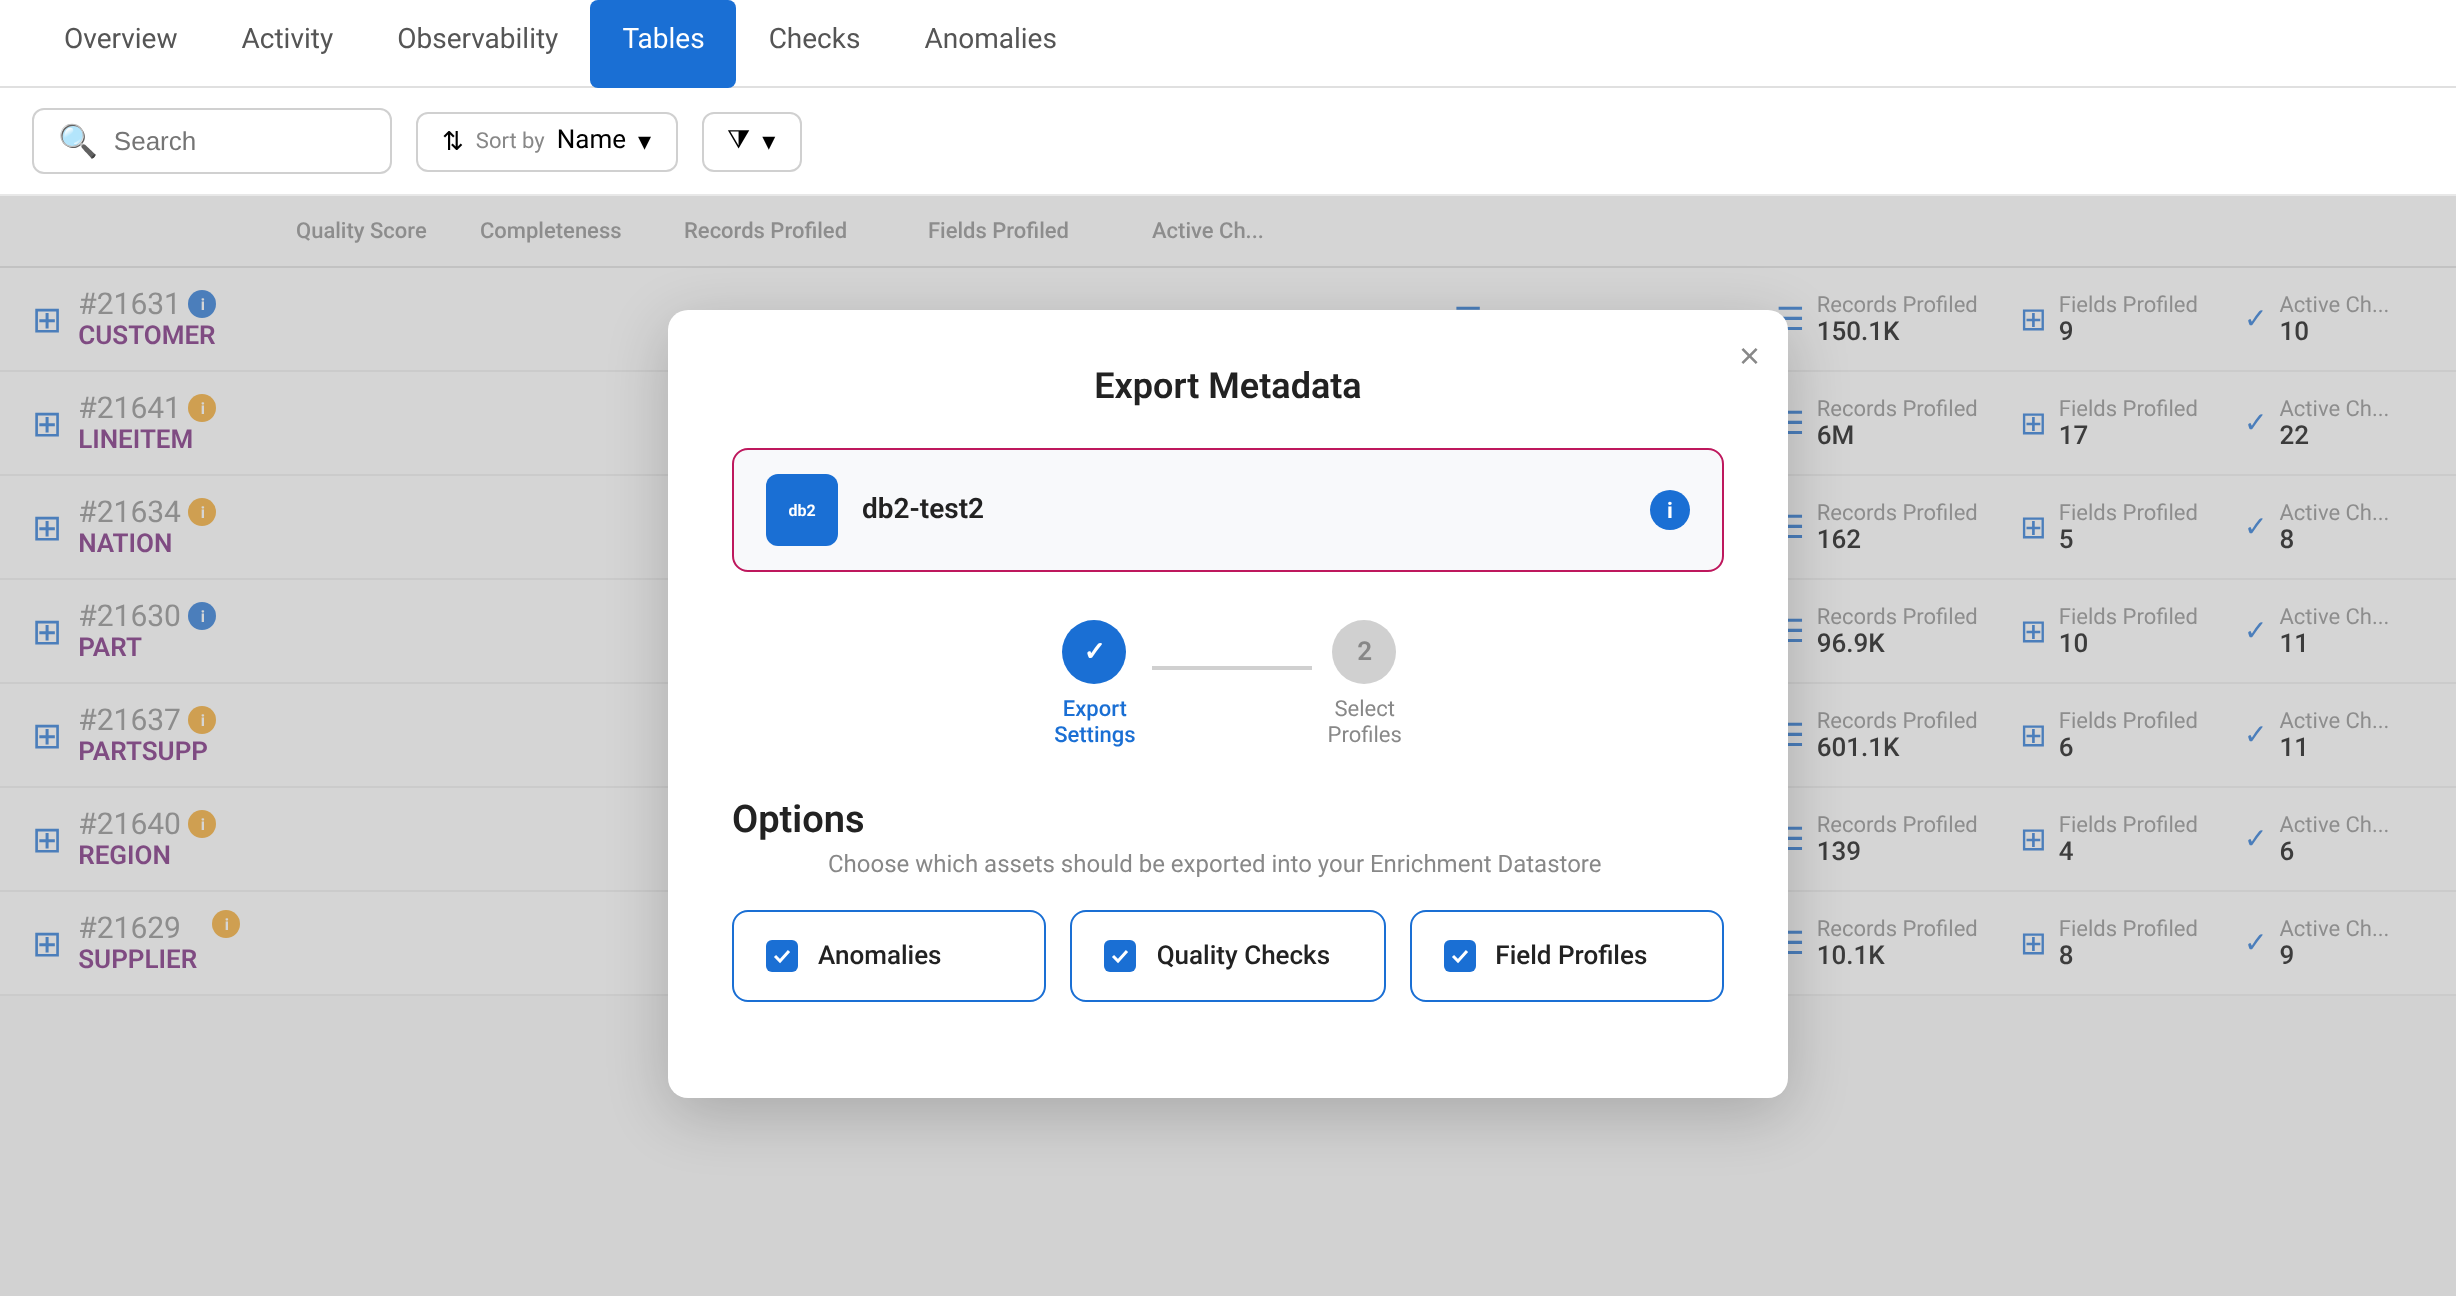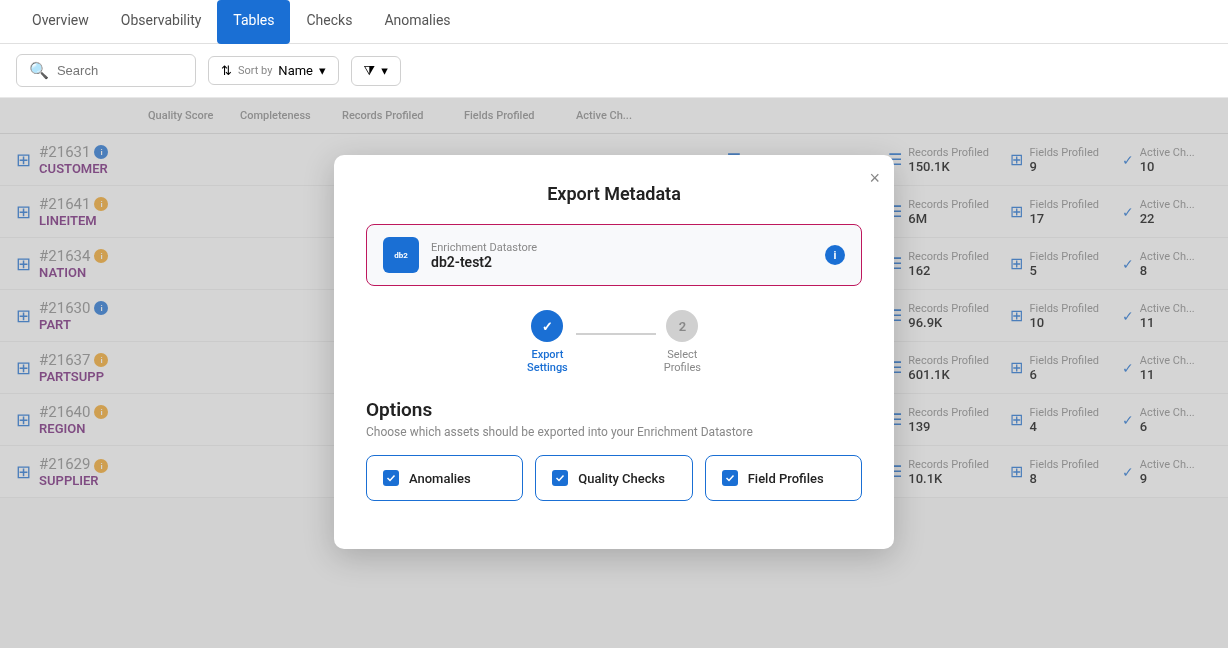--- a/index.html
+++ b/index.html
@@ -103,21 +103,21 @@
       justify-content: center; font-size: 13px; font-weight: 600;
     }
     .step-circle.active-step { background: #1a6fd4; color: #fff; }
     .step-circle.inactive-step { background: #d0d0d0; color: #888; }
     .step-label { font-size: 11px; color: #888; text-align: center; }
     .step-label.active-label { color: #1a6fd4; font-weight: 500; }
     .step-line { width: 80px; height: 2px; background: #d0d0d0; margin: 0 8px; margin-bottom: 16px; }
 
     
     .options-title { font-size: 19px; font-weight: 600; color: #222; margin-bottom: 4px; }
-    .options-desc { font-size: 12px; color: #888; margin-bottom: 16px; }
+    .options-desc { font-size: 12px; color: #888; margin-bottom: 16px; margin-left: 48px; }
     .checkboxes-row { display: flex; gap: 12px; margin-bottom: 24px; }
     .checkbox-card {
       flex: 1; border: 1.5px solid #1a6fd4; border-radius: 8px; padding: 14px 16px;
       display: flex; align-items: center; gap: 10px; cursor: pointer;
     }
     .custom-checkbox {
       width: 16px; height: 16px; background: #1a6fd4; border-radius: 3px;
       display: flex; align-items: center; justify-content: center; flex-shrink: 0;
     }
     .custom-checkbox svg { width: 10px; height: 10px; }
@@ -127,20 +127,21 @@
     .modal-footer { display: flex; justify-content: flex-end; align-items: center; gap: 12px; }
     .btn-cancel { background: none; border: none; font-size: 14px; color: #555; cursor: pointer; }
     .btn-next { background: #1a6fd4; color: #fff; border: none; border-radius: 6px; padding: 10px 24px; font-size: 14px; font-weight: 500; cursor: pointer; }
     .row-left { display: flex; align-items: center; gap: 8px; min-width: 120px; }
   </style>
 </head>
 <body>
 
 <div class="top-nav">
   <div class="nav-item">Overview</div>
+  <div class="nav-item">Activity</div>
   <div class="nav-item">Observability</div>
   <div class="nav-item active">Tables</div>
   <div class="nav-item">Checks</div>
   <div class="nav-item">Anomalies</div>
 </div>
 
 <div class="toolbar">
   <div class="search-box">
     <span>🔍</span>
     <input type="text" placeholder="Search" style="">
@@ -431,21 +432,21 @@
             <div style="font-size:11px;color:#888;">Active Ch...</div>
             <div style="font-size:13px;font-weight:500;">6</div>
           </div>
         </div>
       </div>
     </div>
         <div class="table-row">
       <div class="row-left">
         <span style="color:#1a6fd4;font-size:18px;">⊞</span>
         <div>
-          <div style="display:flex;align-items:flex-end;gap:4px;">
+          <div style="display:flex;align-items:flex-start;gap:16px;">
             <span class="table-id">#21629</span>
             <span style="width:14px;height:14px;border-radius:50%;background:#f5a623;color:#fff;font-size:8px;display:inline-flex;align-items:center;justify-content:center;font-weight:bold;">i</span>
           </div>
           <div class="table-name">SUPPLIER</div>
         </div>
       </div>
       <div style="flex:1;"></div>
       <div style="min-width:80px;display:flex;align-items:center;justify-content:center;">
         <span style="color:#1a6fd4;">☰</span>
       </div>
@@ -484,21 +485,20 @@
   <div class="overlay">
     <div class="modal">
       <button class="modal-close">×</button>
       <div class="modal-title">Export Metadata</div>
 
       <div class="datastore-card">
         <div class="datastore-logo">
           <span style="font-size:8px;font-weight:bold;">db2</span>
         </div>
         <div class="datastore-info">
-          <div class="datastore-label">Enrichment Datastore</div>
           <div class="datastore-name">db2-test2</div>
         </div>
         <div class="datastore-info-icon">i</div>
       </div>
 
       <div class="steps">
         <div class="step">
           <div class="step-circle active-step">✓</div>
           <div class="step-label active-label">Export<br>Settings</div>
         </div>

